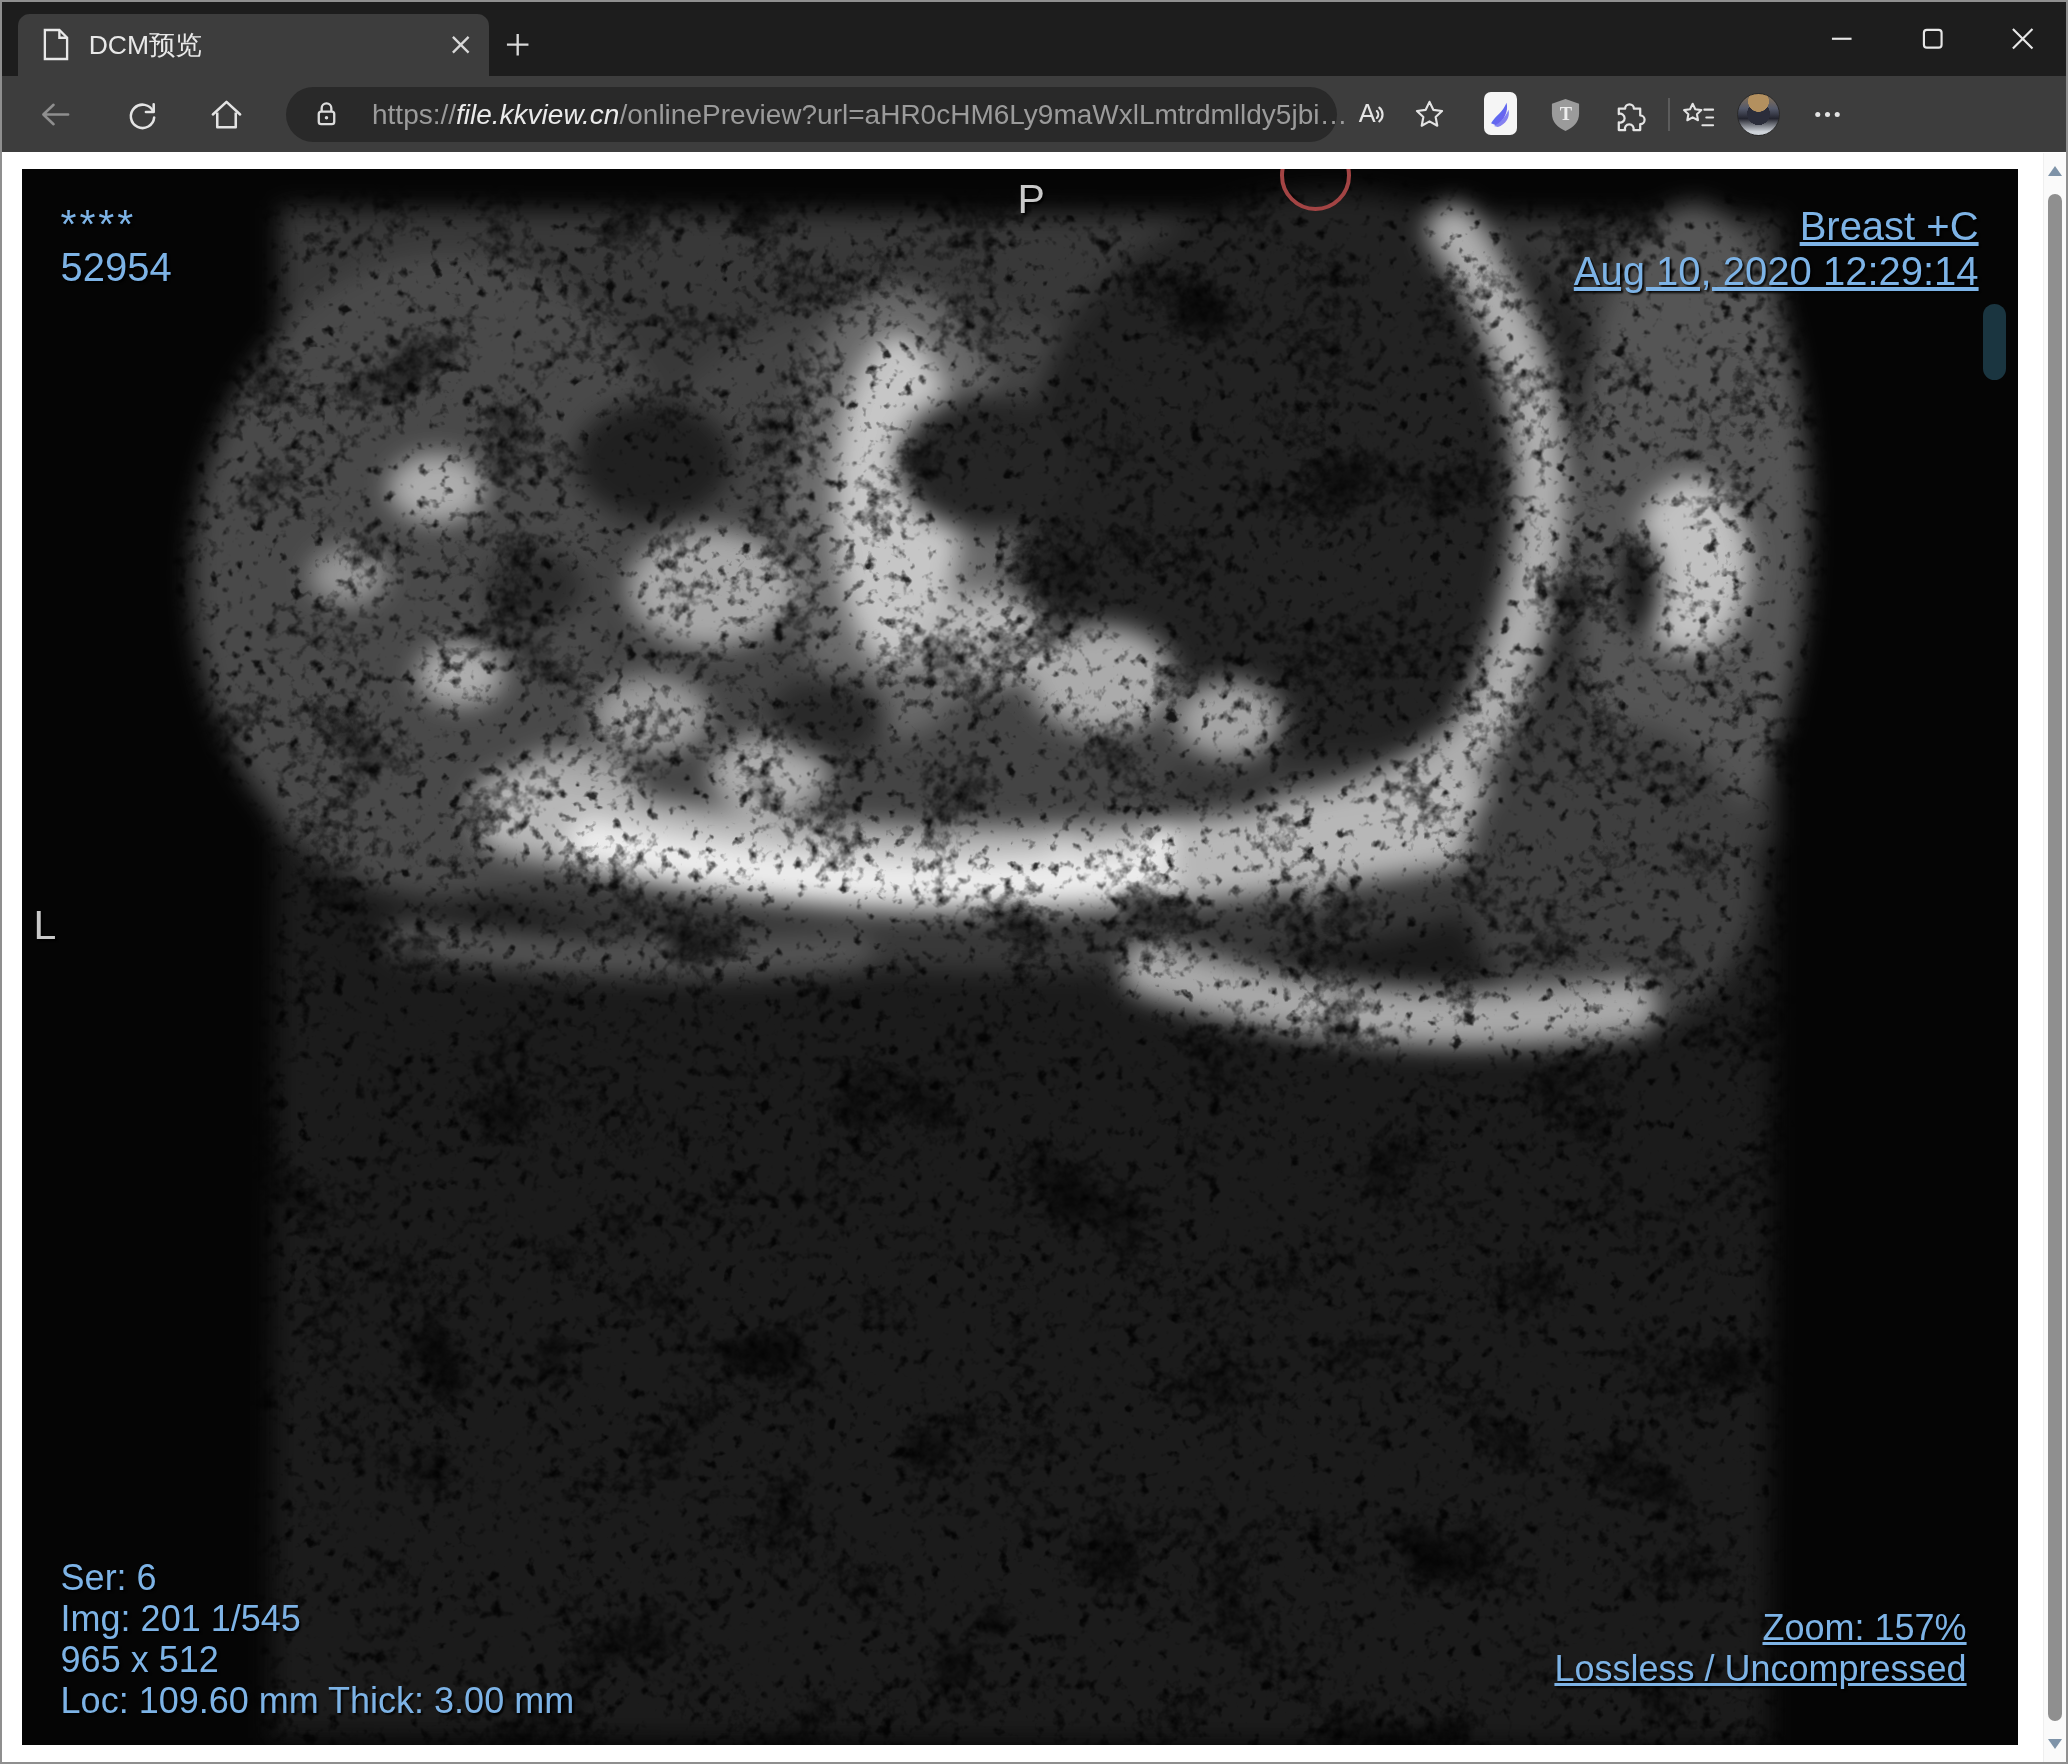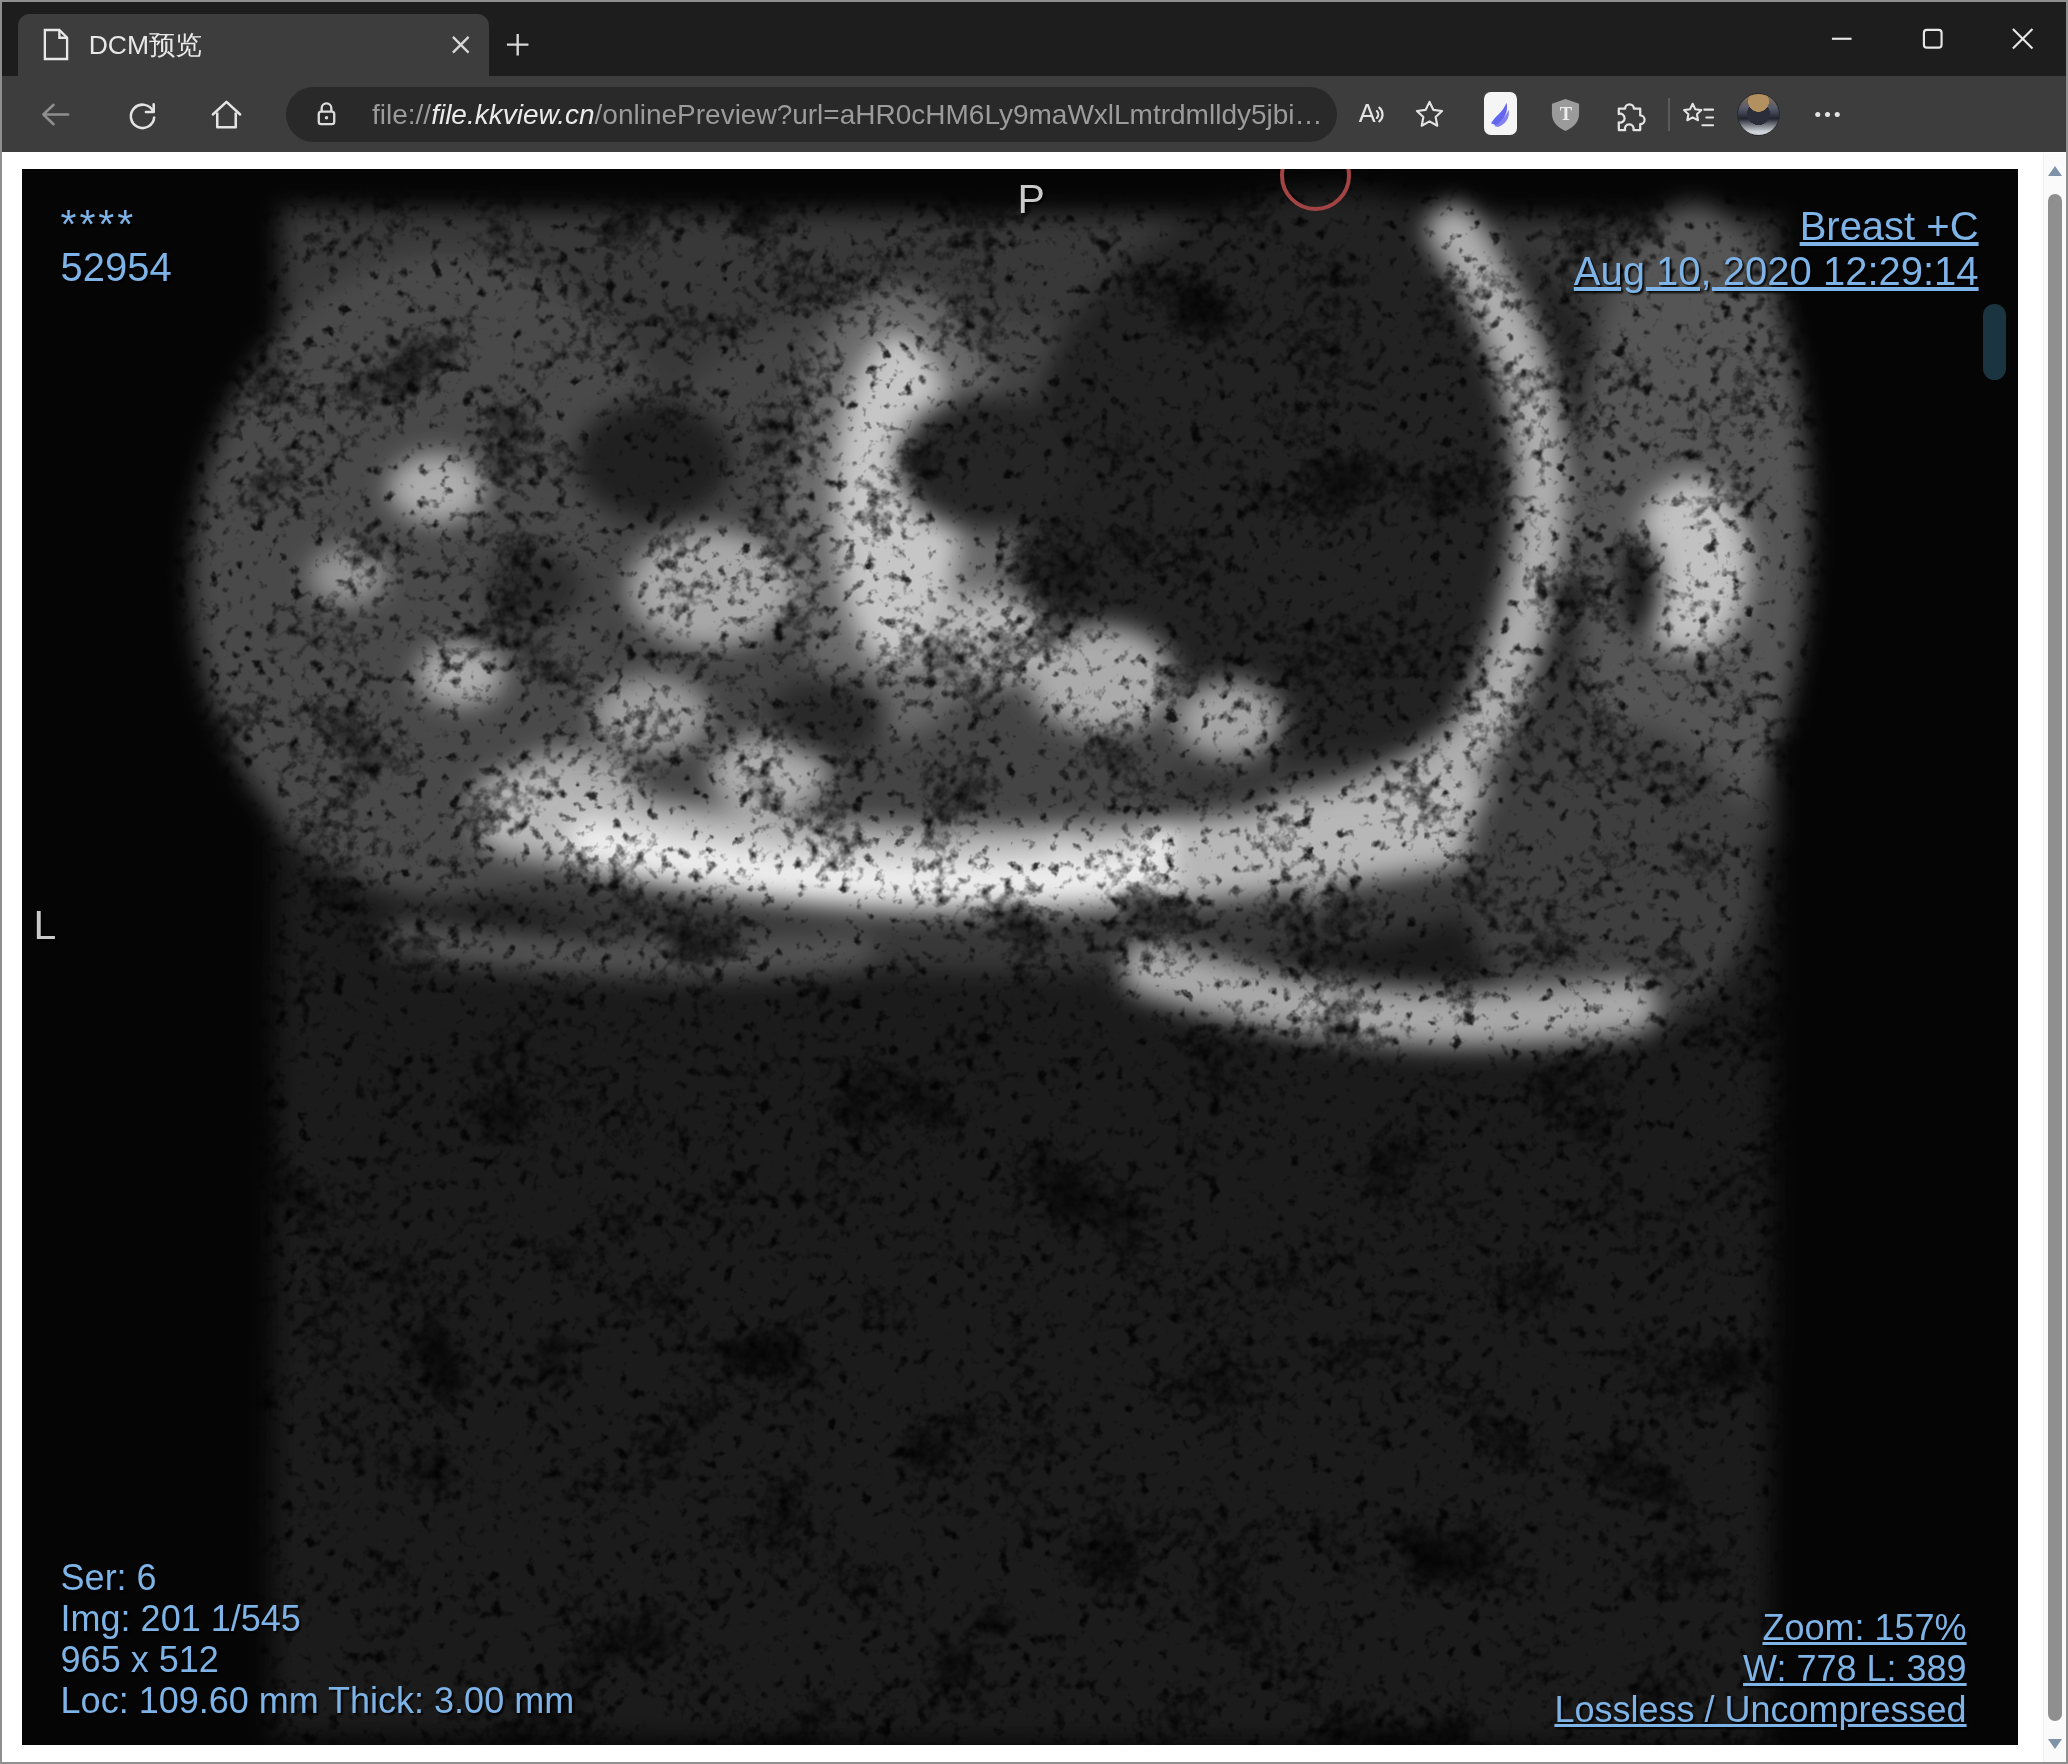--- a/index.html
+++ b/index.html
@@ -138,21 +138,21 @@
     </div>
 
     <div class="urlbar">
       <span class="lock">
         <svg class="ic" width="29" height="29" viewBox="0 0 30 30">
           <path d="M10 13 v-3.5 a5 5 0 0 1 10 0 V13" stroke="#dcdcdc" stroke-width="2.4" fill="none"></path>
           <rect x="7" y="13" width="16" height="13" rx="2.5" stroke="#dcdcdc" stroke-width="2.4" fill="none"></rect>
           <circle cx="15" cy="19.5" r="1.8" fill="#dcdcdc"></circle>
         </svg>
       </span>
-      <span class="urltext"><span>file://</span><span class="host">file.kkview.cn</span><span>/onlinePreview?url=aHR0cHM6Ly9maWxlLmtrdmlldy5jbi…</span></span>
+      <span class="urltext"><span>https://</span><span class="host">file.kkview.cn</span><span>/onlinePreview?url=aHR0cHM6Ly9maWxlLmtrdmlldy5jbi…</span></span>
     </div>
 
     <div class="tbico" style="left:1351px">
       <svg class="ic" width="37" height="37" viewBox="0 0 38 38">
         <text x="6" y="27" font-family="Liberation Sans, sans-serif" font-size="26" fill="#e4e4e4">A</text>
         <path d="M27 12 a9 9 0 0 1 0 14 M24.5 15.5 a5 5 0 0 1 0 7" stroke="#e4e4e4" stroke-width="2.2" fill="none" stroke-linecap="round"></path>
       </svg>
     </div>
     <div class="tbico" style="left:1409px">
       <svg class="ic" width="37" height="37" viewBox="0 0 38 38">
@@ -282,21 +282,20 @@
 
       <div class="ovl bl-block">
         <div>Ser: 6</div>
         <div>Img: 201 1/545</div>
         <div>965 x 512</div>
         <div>Loc: 109.60 mm Thick: 3.00 mm</div>
       </div>
 
       <div class="ovl right br-block">
         <div>Zoom: 157%</div>
-        <div>W: 778 L: 389</div>
         <div>Lossless / Uncompressed</div>
       </div>
     </div>
 
     <div class="pagescroll">
       <div class="ps-up"></div>
       <div class="ps-thumb"></div>
       <div class="ps-down"></div>
     </div>
   </div>

